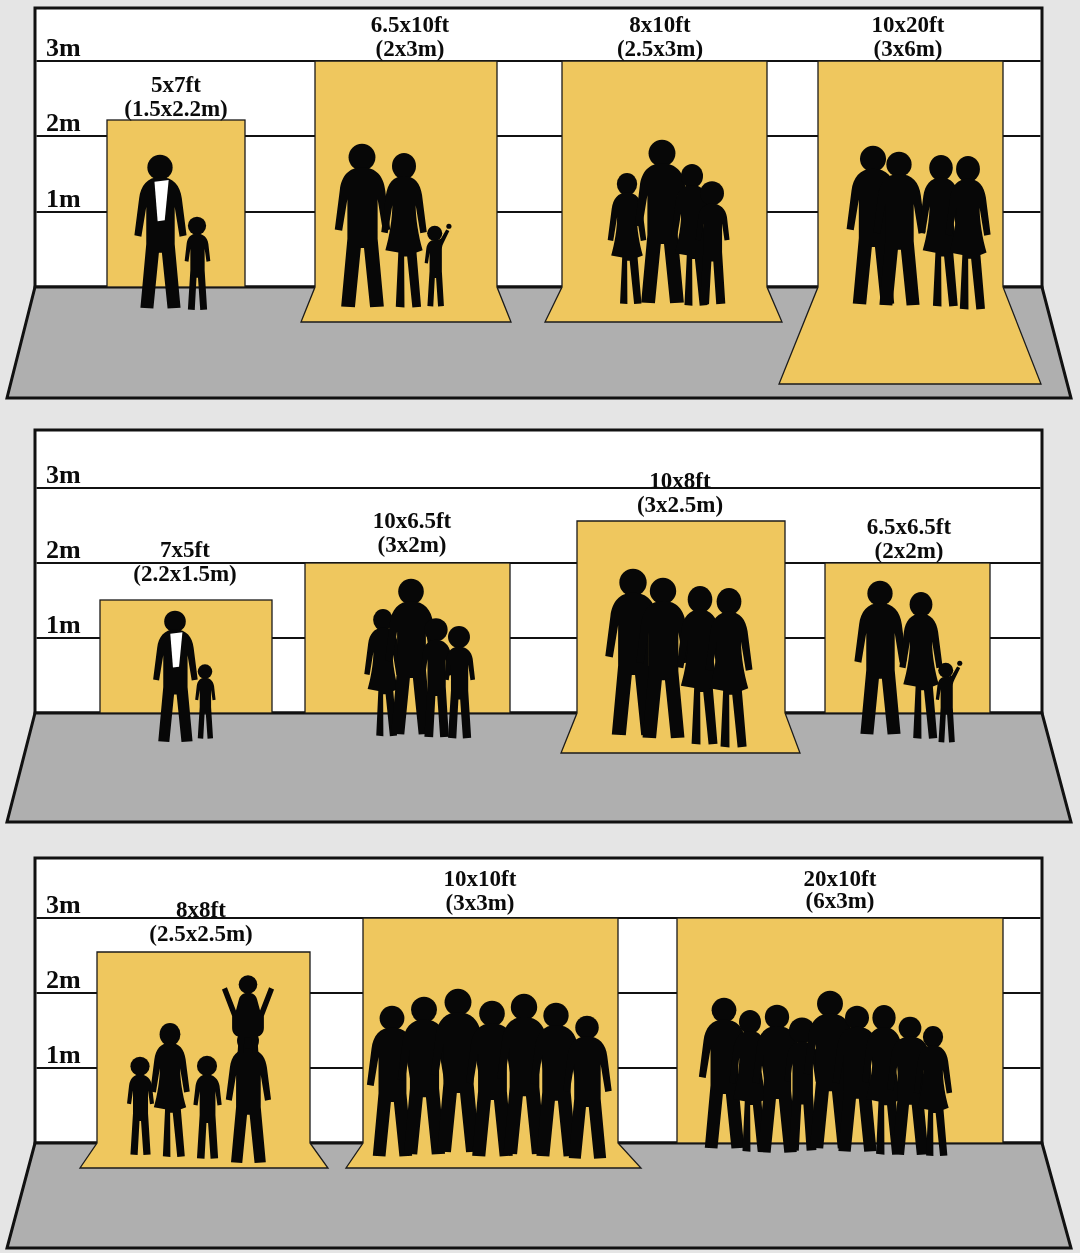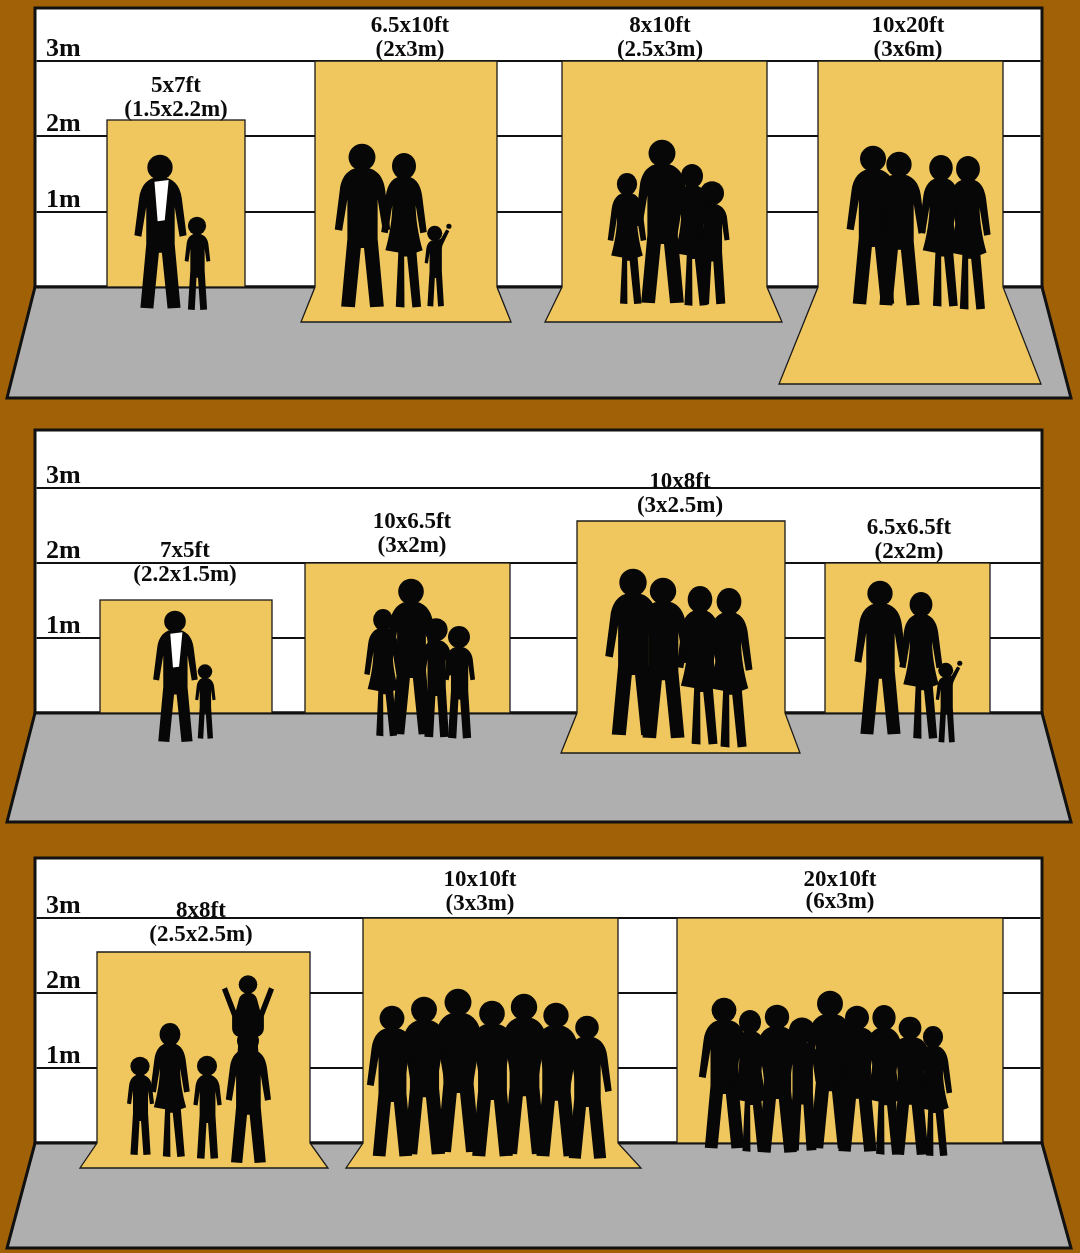--- a/index.html
+++ b/index.html
@@ -1,16 +1,16 @@
 <!DOCTYPE html>
 <html><head>
 <meta charset="utf-8">
 <style>
   html,body{margin:0;padding:0;background:#ffffff;}
-  .canvas{width:1080px;height:1253px;position:relative;background:#a16207;
+  .canvas{width:1080px;height:1253px;position:relative;background:#e5e5e5;
           font-family:"Liberation Serif",serif;}
   svg{display:block}
   .wall{fill:#ffffff;stroke:#111111;stroke-width:3;}
   .wline{stroke:#111111;stroke-width:2.2;}
   .floor{fill:#AFAFAF;stroke:#111111;stroke-width:3;}
   .bd{fill:#EFC75E;stroke:#1b1b1b;stroke-width:1.3;}
   .lbl{font-family:"Liberation Serif",serif;font-weight:bold;font-size:23px;
        fill:#0b0b0b;text-anchor:middle;}
   .mlbl{font-family:"Liberation Serif",serif;font-weight:bold;font-size:26px;
         fill:#0b0b0b;text-anchor:start;}

